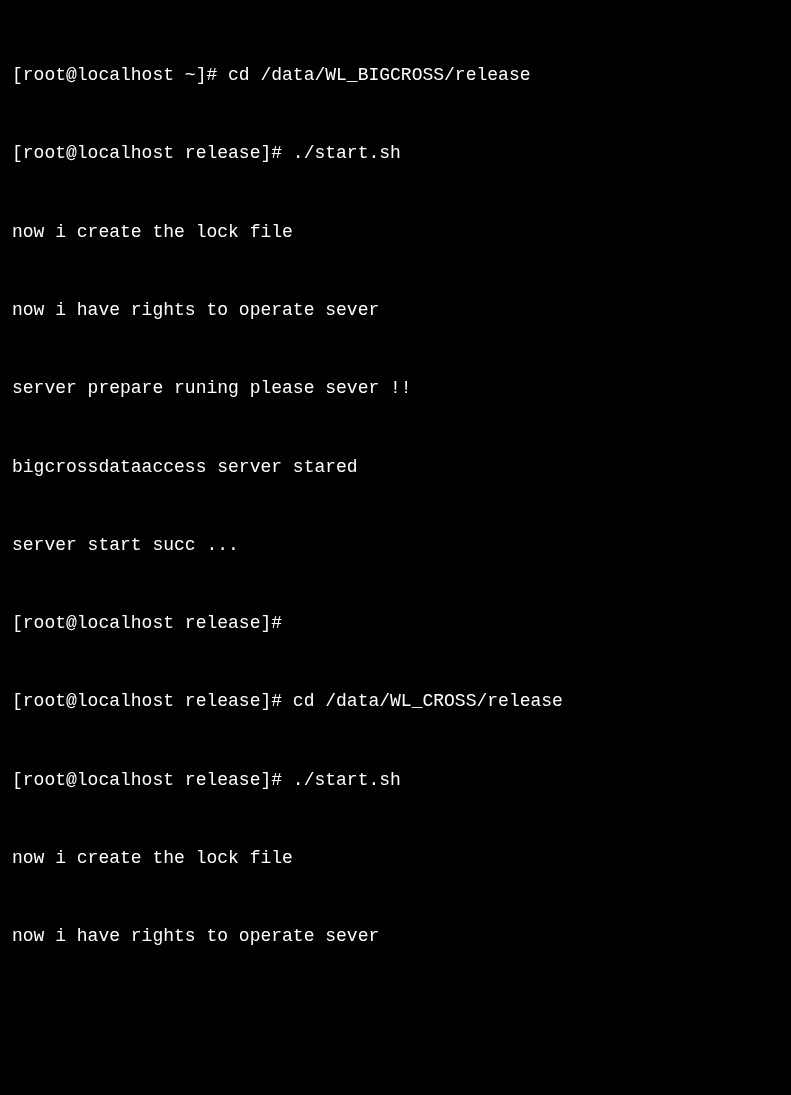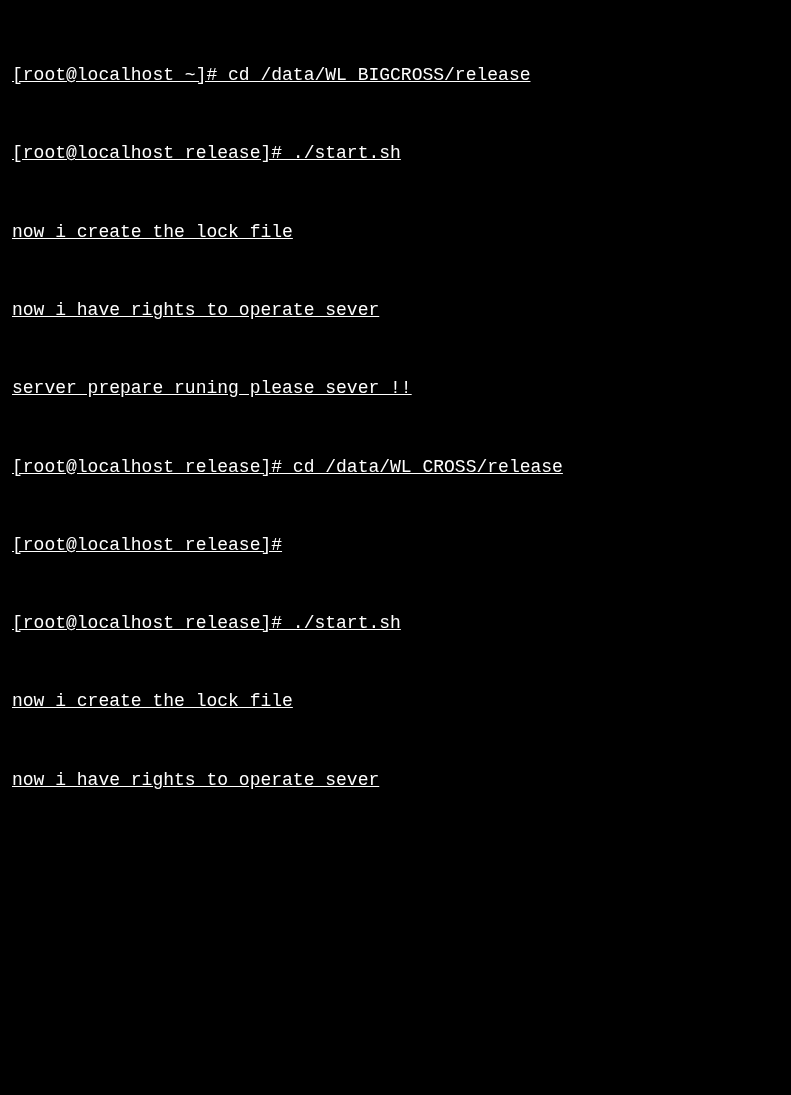--- a/index.html
+++ b/index.html
@@ -20,34 +20,35 @@
       overflow: hidden;
     }
 
     .terminal-content {
       white-space: pre;
     }
 
     .line {
       display: block;
       white-space: pre;
-      text-decoration: underline;
     }
   </style>
 </head>
 <body>
 
 <div class="terminal-content">
   <span class="line">[root@localhost ~]# cd /data/WL_BIGCROSS/release</span>
   <span class="line">[root@localhost release]# ./start.sh</span>
   <span class="line">now i create the lock file</span>
   <span class="line">now i have rights to operate sever</span>
   <span class="line">server prepare runing please sever !!</span>
+  <span class="line">bigcrossdataaccess server stared</span>
+  <span class="line">server start succ ...</span>
+  <span class="line">[root@localhost release]#</span>
   <span class="line">[root@localhost release]# cd /data/WL_CROSS/release</span>
-  <span class="line">[root@localhost release]#</span>
   <span class="line">[root@localhost release]# ./start.sh</span>
   <span class="line">now i create the lock file</span>
   <span class="line">now i have rights to operate sever</span>
   
   
   
   
   
   
   

